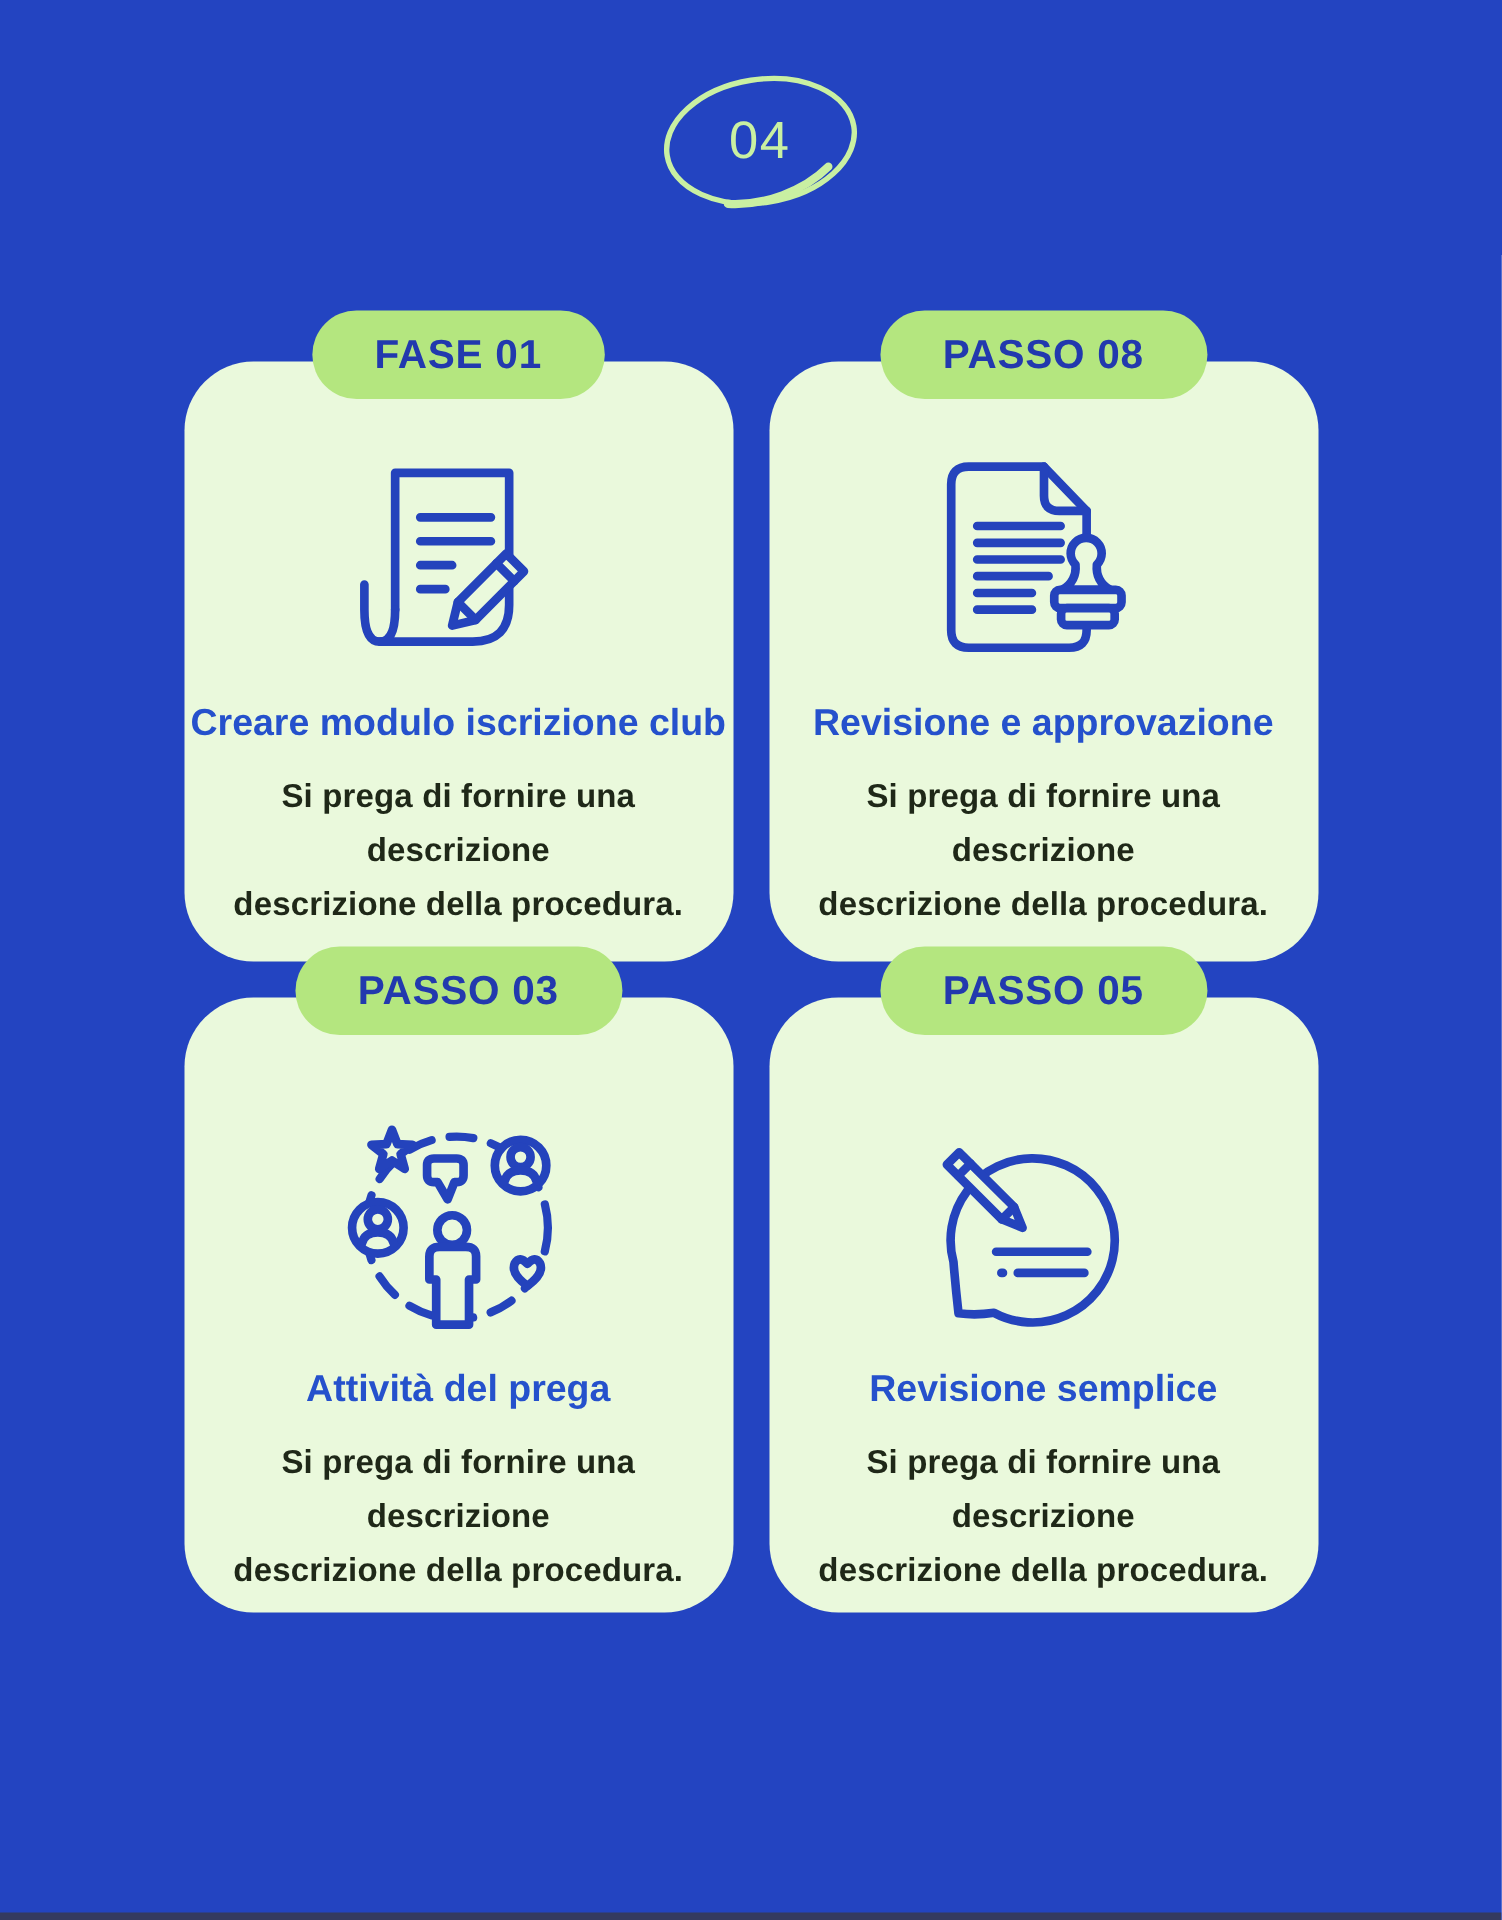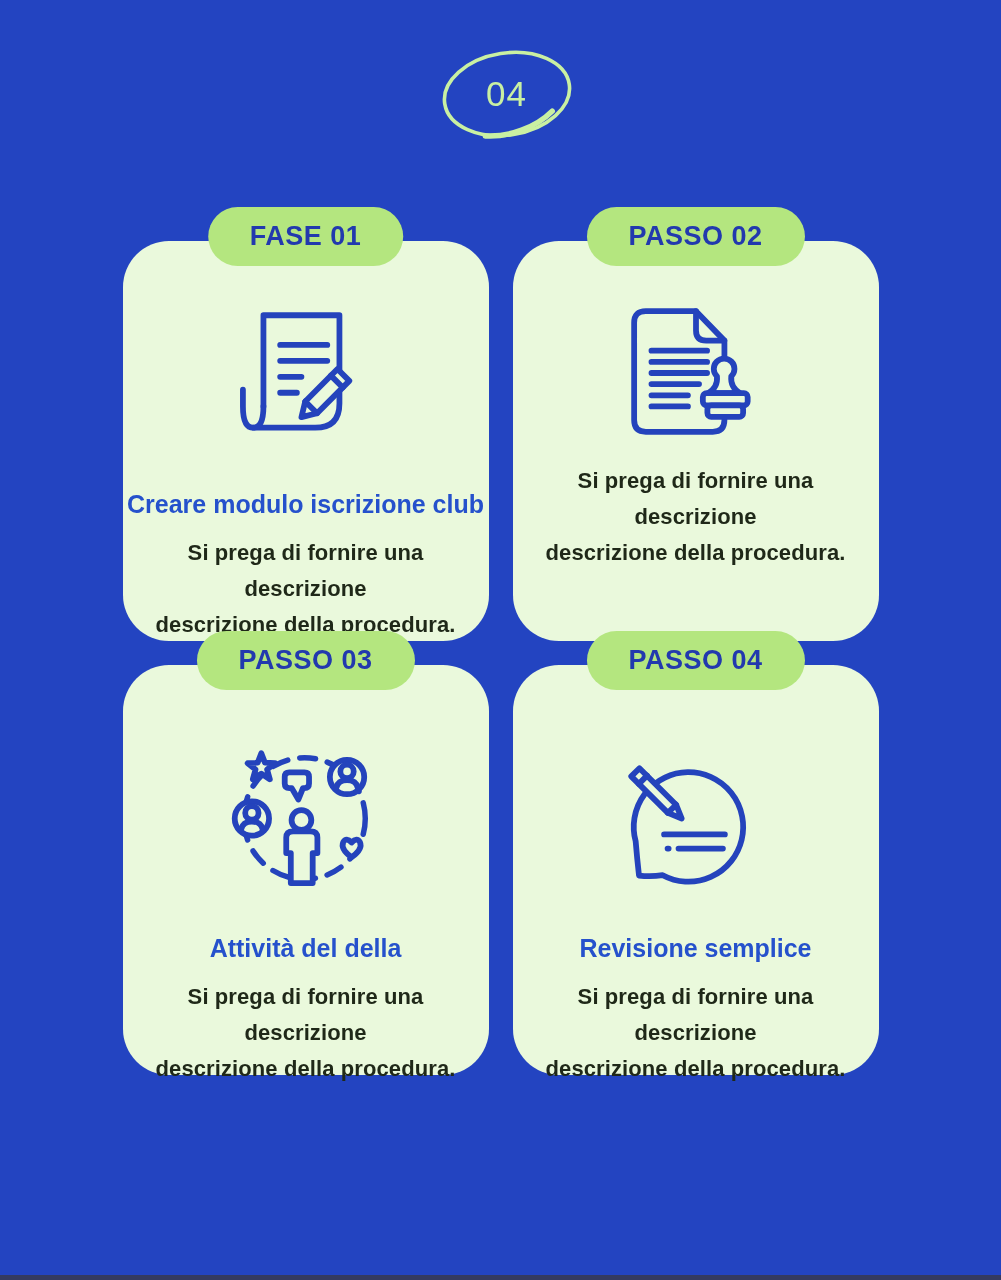--- a/index.html
+++ b/index.html
@@ -24,21 +24,21 @@
   .card{position:relative;background:var(--card-bg);border-radius:46px;
     display:flex;flex-direction:column;align-items:center;padding:56px 10px 20px;}
   .card.row1{height:400px;}
   .card.row2{height:410px;}
   .badge{position:absolute;top:-34px;left:50%;transform:translateX(-50%);
     background:var(--badge-bg);color:var(--badge-text);font-weight:bold;font-size:27px;
     padding:14px 42px;border-radius:30px;white-space:nowrap;letter-spacing:.5px;}
   .icon-box{width:152px;height:152px;color:var(--icon);}
   .card.row2 .icon-box{margin-top:20px;}
   .icon-box svg{width:152px;height:152px;display:block;}
-  .card-heading{margin-top:38px;font-size:25px;line-height:34px;font-weight:bold;
+  .card-heading{margin-top:16px;font-size:25px;line-height:34px;font-weight:bold;
     color:var(--heading);white-space:nowrap;}
   .card-desc{margin-top:14px;font-size:22px;line-height:36px;color:var(--body-text);
     text-align:center;letter-spacing:.1px;}
   .card-desc span{display:block;font-weight:bold;}
 
   .bottom-edge{position:absolute;left:0;bottom:0;width:100%;height:5px;background:var(--bottom-edge);}
 
   .stroke{fill:none;stroke:currentColor;stroke-width:3.8;stroke-linecap:round;stroke-linejoin:round;}
   .mask{fill:var(--card-bg);stroke:currentColor;stroke-width:3.8;stroke-linecap:round;stroke-linejoin:round;}
   .dashed{fill:none;stroke:currentColor;stroke-width:3.6;stroke-linecap:round;stroke-dasharray:10.5 8;}
@@ -72,31 +72,32 @@
         </svg>
       </div>
       <div class="card-heading">Creare modulo iscrizione club</div>
       <div class="card-desc">
         <span>Si prega di fornire una descrizione</span>
         <span>descrizione della procedura.</span>
       </div>
     </div>
 
     <div class="card row1">
-      <div class="badge">PASSO 02</div>
+      <div class="badge">PASSO 08</div>
       <div class="icon-box">
         <svg viewBox="0 0 100 100">
           <path class="stroke" d="M50 9.3 H17 Q9.3 9.3 9.3 17 V81 Q9.3 88.7 17 88.7 H61 Q68.7 88.7 68.7 81 V28.7 Z"></path>
           <path class="stroke" d="M50 9.3 V22 Q50 28.7 56.7 28.7 H68.7"></path>
           <path class="stroke" d="M20.7 35.3 H57.3 M20.7 42.7 H57.3 M20.7 50 H57.3 M20.7 57.3 H52 M20.7 64.7 H44.7 M20.7 72 H44.7"></path>
           <path class="mask" d="M58 63.3 Q64.5 59.5 63.8 52.2 A6.8 6.8 0 1 1 73.2 52.2 Q72.5 59.5 79 63.3 Z"></path>
           <rect class="mask" x="54.5" y="63.3" width="29.5" height="8" rx="2.5"></rect>
           <rect class="mask" x="57.5" y="71.3" width="23.5" height="7.5" rx="2.5"></rect>
         </svg>
       </div>
+      <div class="card-heading">Revisione e approvazione</div>
       <div class="card-desc">
         <span>Si prega di fornire una descrizione</span>
         <span>descrizione della procedura.</span>
       </div>
     </div>
 
     <div class="card row2">
       <div class="badge">PASSO 03</div>
       <div class="icon-box">
         <svg viewBox="0 0 100 100">
@@ -107,29 +108,29 @@
           <circle class="stroke" cx="77" cy="20" r="4.4"></circle>
           <path class="stroke" d="M70 30.7 Q71 25.8 77 25.8 Q83 25.8 84 30.7"></path>
           <circle class="mask" cx="14.4" cy="51" r="11.3"></circle>
           <circle class="stroke" cx="14.4" cy="47.3" r="4.4"></circle>
           <path class="stroke" d="M7.4 58 Q8.4 53 14.4 53 Q20.4 53 21.4 58"></path>
           <path class="mask" d="M80 76.5 Q72.5 71 74.5 66.5 Q76.5 63 80 66.8 Q83.5 63 85.5 66.5 Q87.5 71 80 76.5 Z"></path>
           <circle class="mask" cx="47" cy="52" r="6.5"></circle>
           <path class="mask" d="M37 73.7 V63.5 Q37 59.4 41.5 59.4 H53 Q57.5 59.4 57.5 63.5 V73.7 H54.4 V93.5 H40 V73.7 Z"></path>
         </svg>
       </div>
-      <div class="card-heading">Attività del della</div>
+      <div class="card-heading">Attività del prega</div>
       <div class="card-desc">
         <span>Si prega di fornire una descrizione</span>
         <span>descrizione della procedura.</span>
       </div>
     </div>
 
     <div class="card row2">
-      <div class="badge">PASSO 04</div>
+      <div class="badge">PASSO 05</div>
       <div class="icon-box">
         <svg viewBox="0 0 100 100">
           <path class="stroke" d="M12.5 88.5 Q11.2 77 10.3 66 A36 36 0 1 1 28.1 88.3 Q20 89.5 12.5 88.5 Z"></path>
           <path class="mask" d="M7.4 23.3 L31.5 47.3 L40.6 51 L36.9 41.9 L12.8 17.9 Z"></path>
           <path class="stroke" d="M12.4 28.2 L17.8 22.8 M31.5 47.3 L36.9 41.9"></path>
           <path class="stroke" d="M29 61.5 H69 M38.5 70.8 H67.7 M31.3 70.8 H32"></path>
         </svg>
       </div>
       <div class="card-heading">Revisione semplice</div>
       <div class="card-desc">

